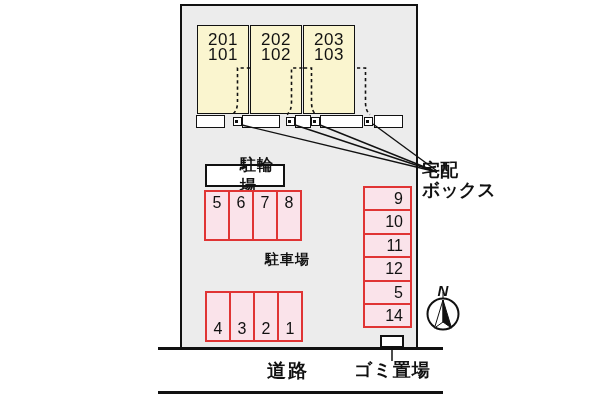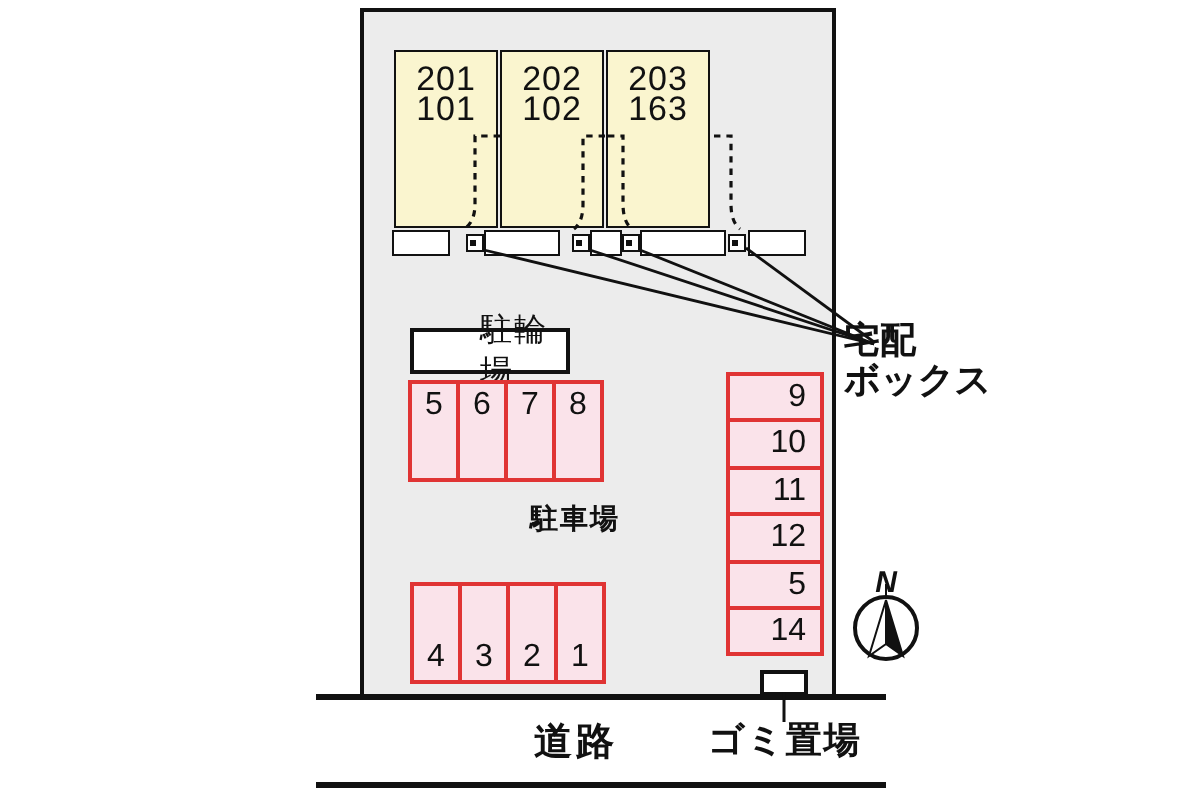--- a/index.html
+++ b/index.html
@@ -33,21 +33,21 @@
     position:absolute;top:117px;width:9px;height:9px;background:#fff;
     border:1.5px solid #111;box-sizing:border-box;z-index:3;
   }
   .dbox i{position:absolute;left:.5px;top:2px;width:3px;height:3px;background:#111;}
 
   
   .bike-label{
     position:absolute;left:205px;top:164px;width:80px;height:23px;
     background:#fff;border:2px solid #111;box-sizing:border-box;
     display:flex;align-items:center;justify-content:center;
-    font-weight:normal;font-size:16px;letter-spacing:1px;z-index:2;padding-left:33px;
+    font-weight:bold;font-size:16px;letter-spacing:1px;z-index:2;padding-left:33px;
   }
 
   
   .stall{
     background:#fae3ea;border:2px solid #e03434;box-sizing:border-box;
     font-size:16px;color:#111;
   }
   .row-h{position:absolute;display:flex;z-index:2;}
   .row-h .stall{width:26px;height:51px;margin-left:-2px;text-align:center;}
   .row-h .stall:first-child{margin-left:0;}
@@ -96,21 +96,21 @@
   </div>
   <div class="unit" style="left:250px">
     <div class="unit-num">
       <div>202</div>
       <div>102</div>
     </div>
   </div>
   <div class="unit" style="left:303px">
     <div class="unit-num">
       <div>203</div>
-      <div>163</div>
+      <div>103</div>
     </div>
   </div>
 
   <div class="porch" style="left:196px;width:29px"></div>
   <div class="porch" style="left:242px;width:38px"></div>
   <div class="porch" style="left:295px;width:16px"></div>
   <div class="porch" style="left:320px;width:43px"></div>
   <div class="porch" style="left:374px;width:29px"></div>
 
   <div class="dbox" style="left:233px">

